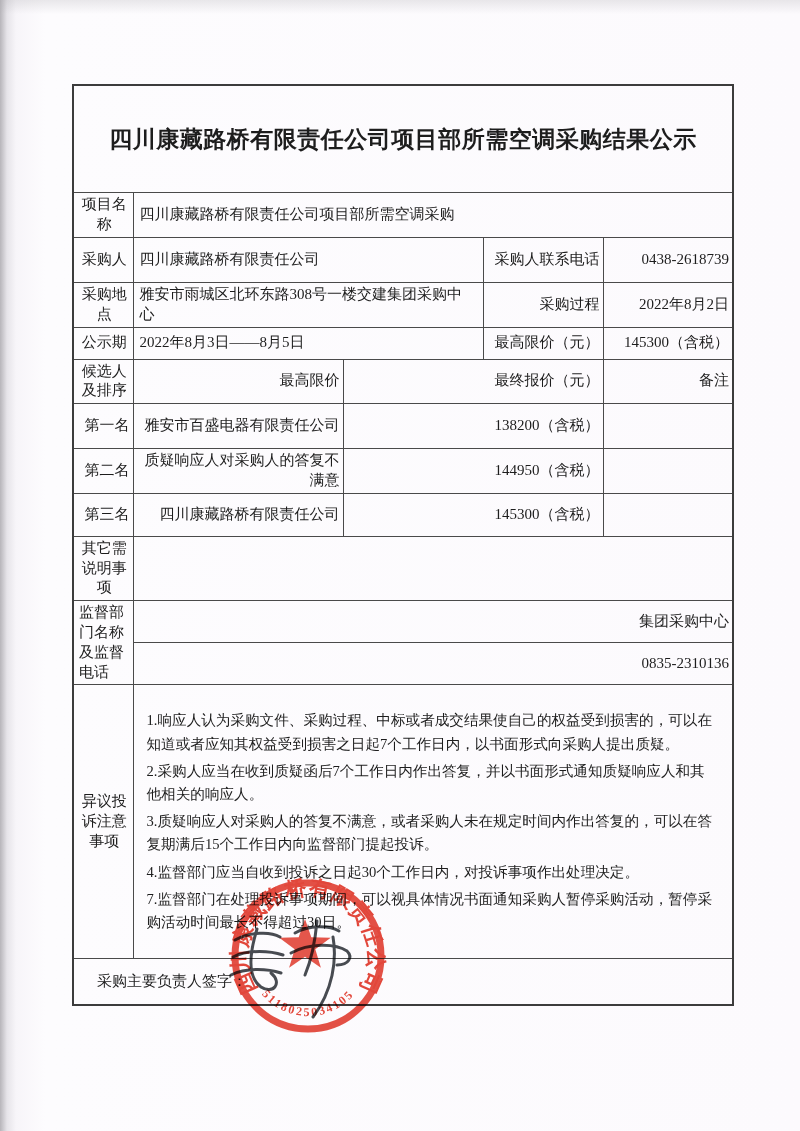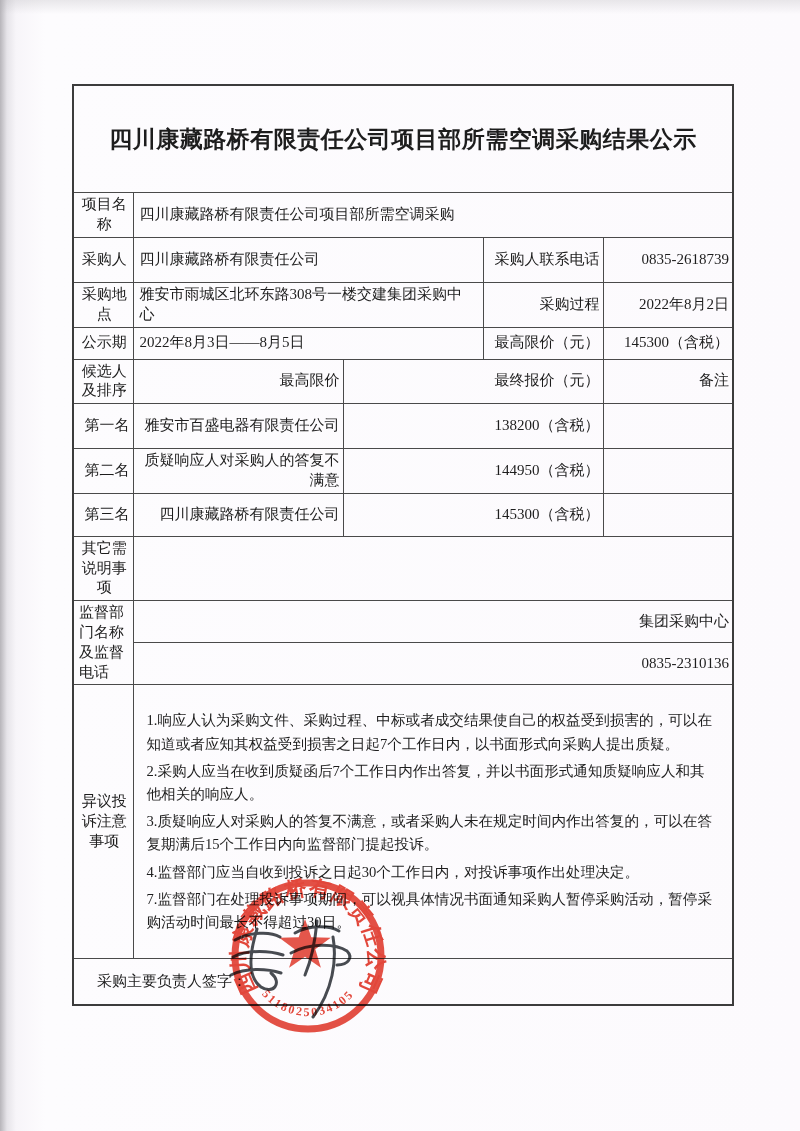--- a/index.html
+++ b/index.html
@@ -70,21 +70,21 @@
 
     <tr style="height:45px">
       <td class="lbl">项目名称</td>
       <td colspan="4">四川康藏路桥有限责任公司项目部所需空调采购</td>
     </tr>
 
     <tr style="height:45px">
       <td class="lbl">采购人</td>
       <td colspan="2">四川康藏路桥有限责任公司</td>
       <td class="c">采购人联系电话</td>
-      <td class="c">0835-2618739</td>
+      <td class="c">0438-2618739</td>
     </tr>
 
     <tr style="height:40px">
       <td class="lbl">采购地点</td>
       <td colspan="2">雅安市雨城区北环东路308号一楼交建集团采购中心</td>
       <td class="c">采购过程</td>
       <td class="c">2022年8月2日</td>
     </tr>
 
     <tr style="height:32px">

